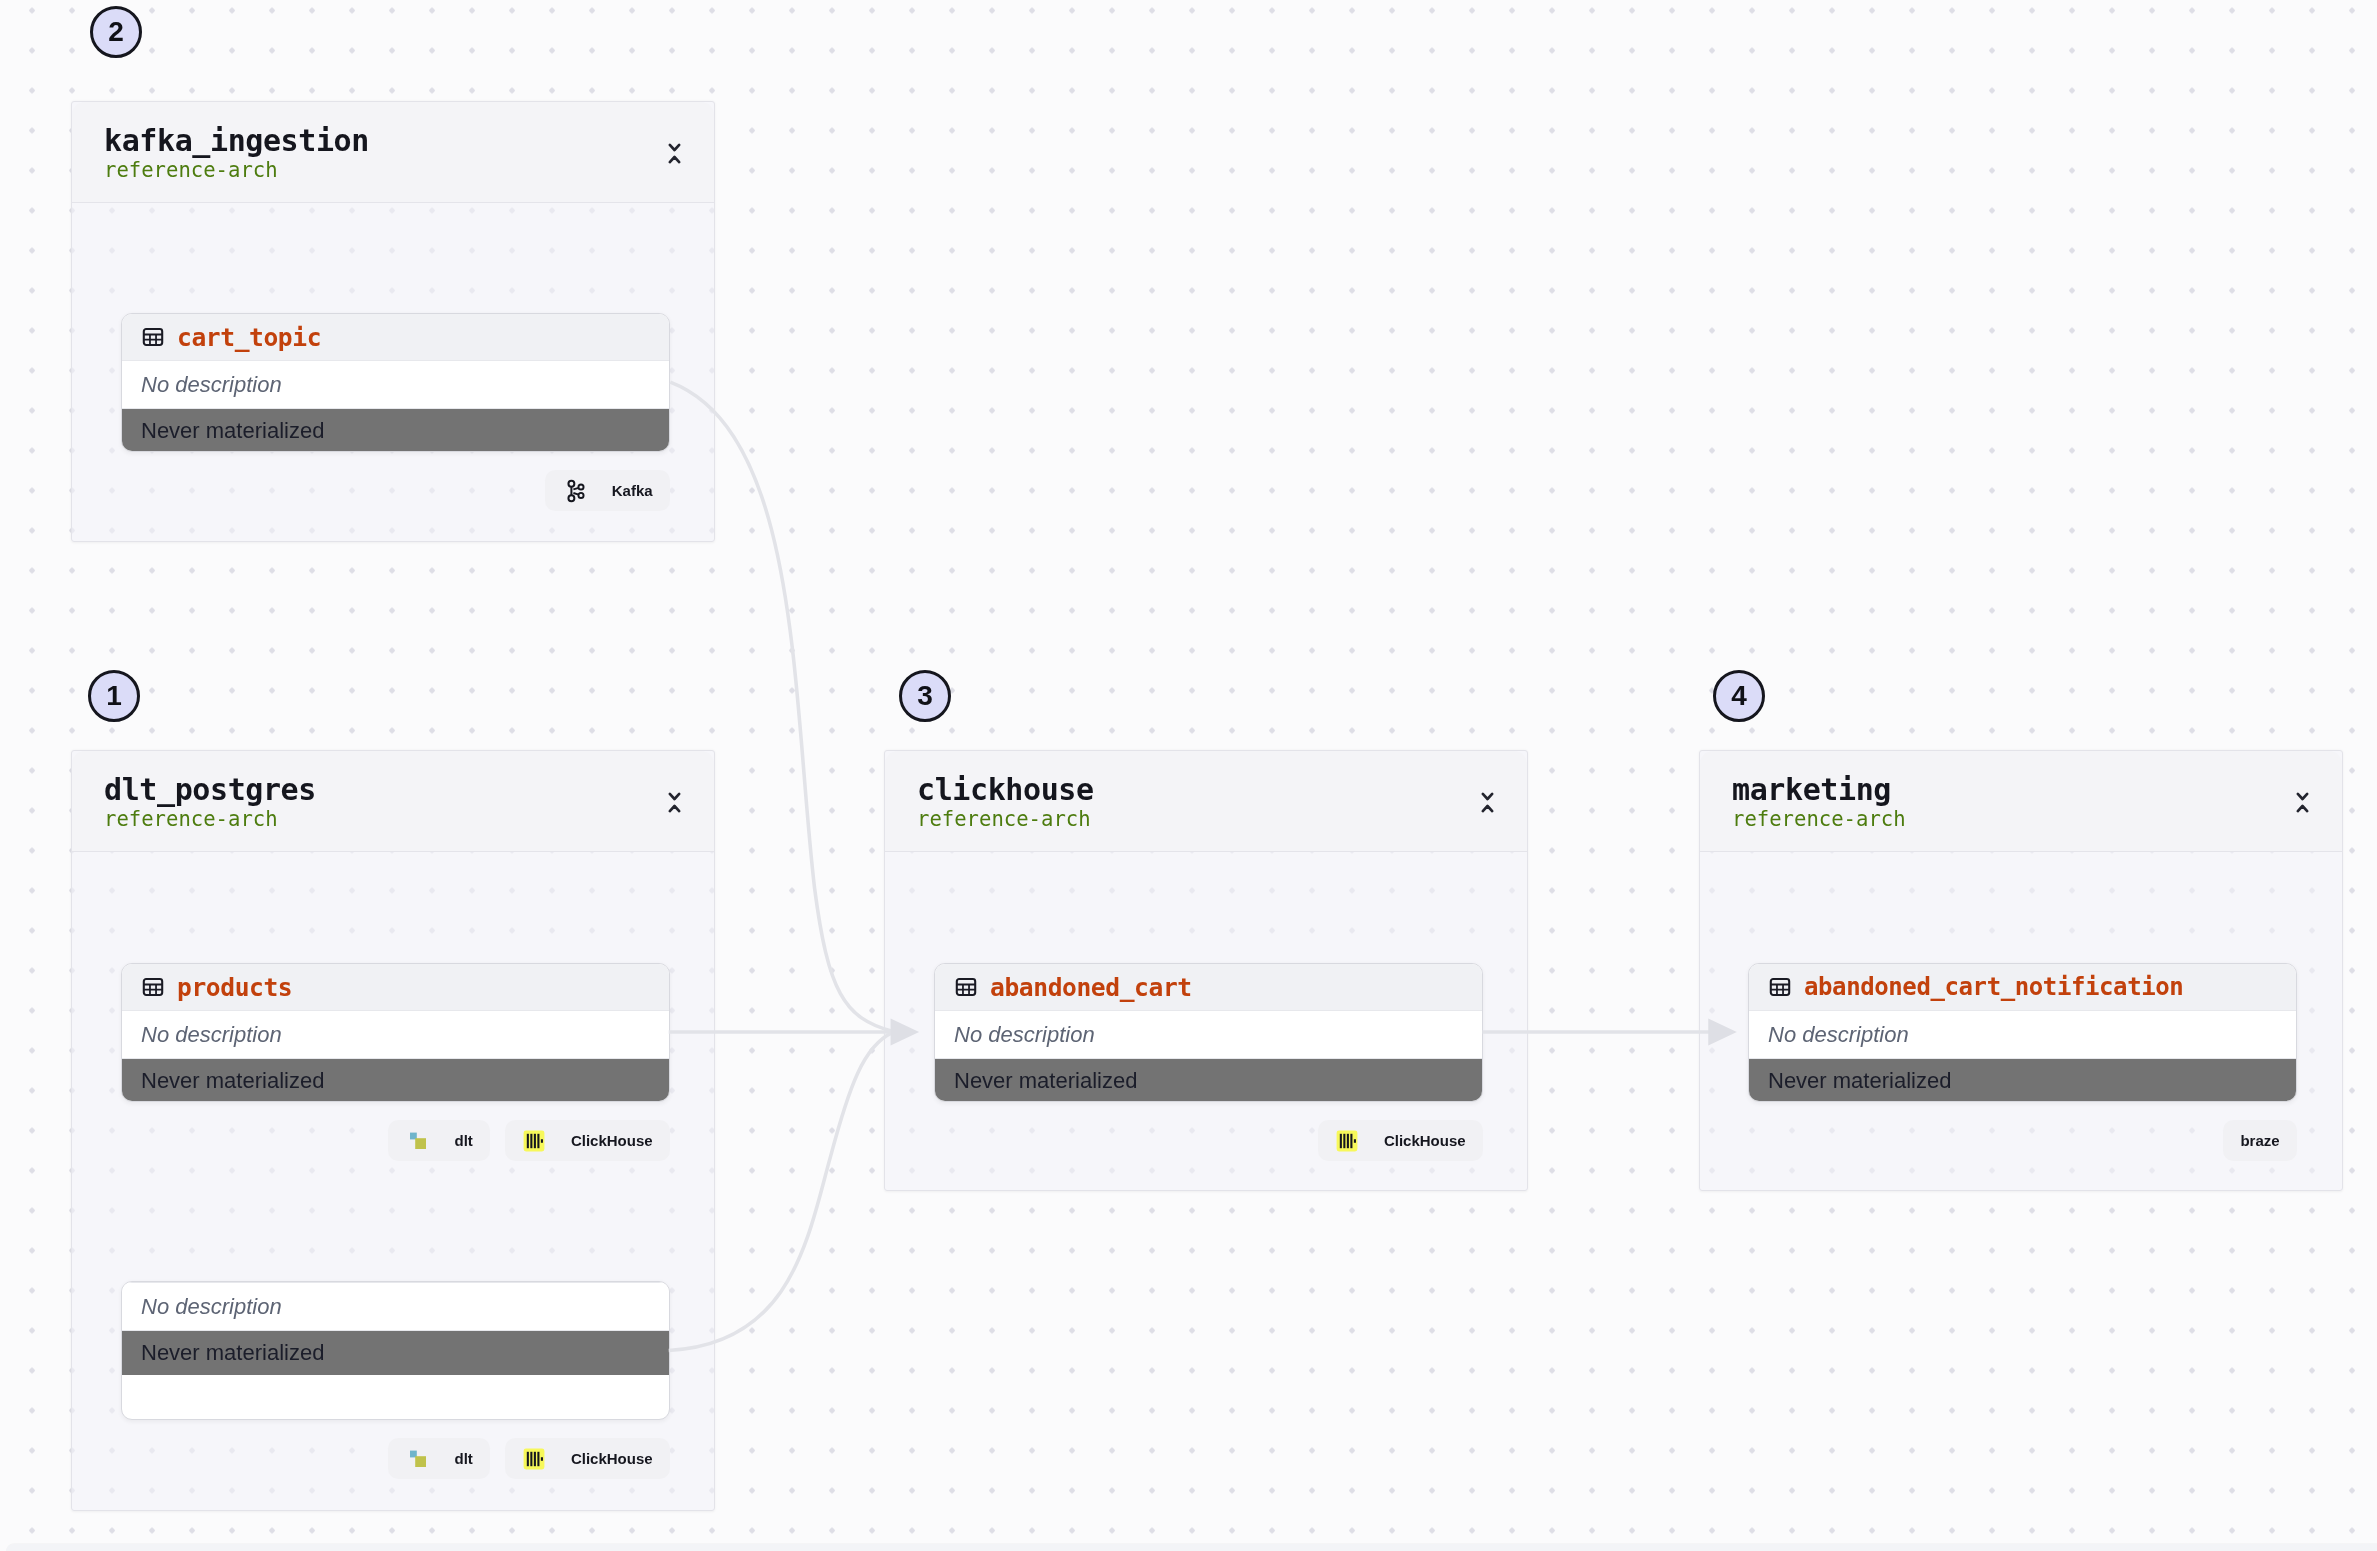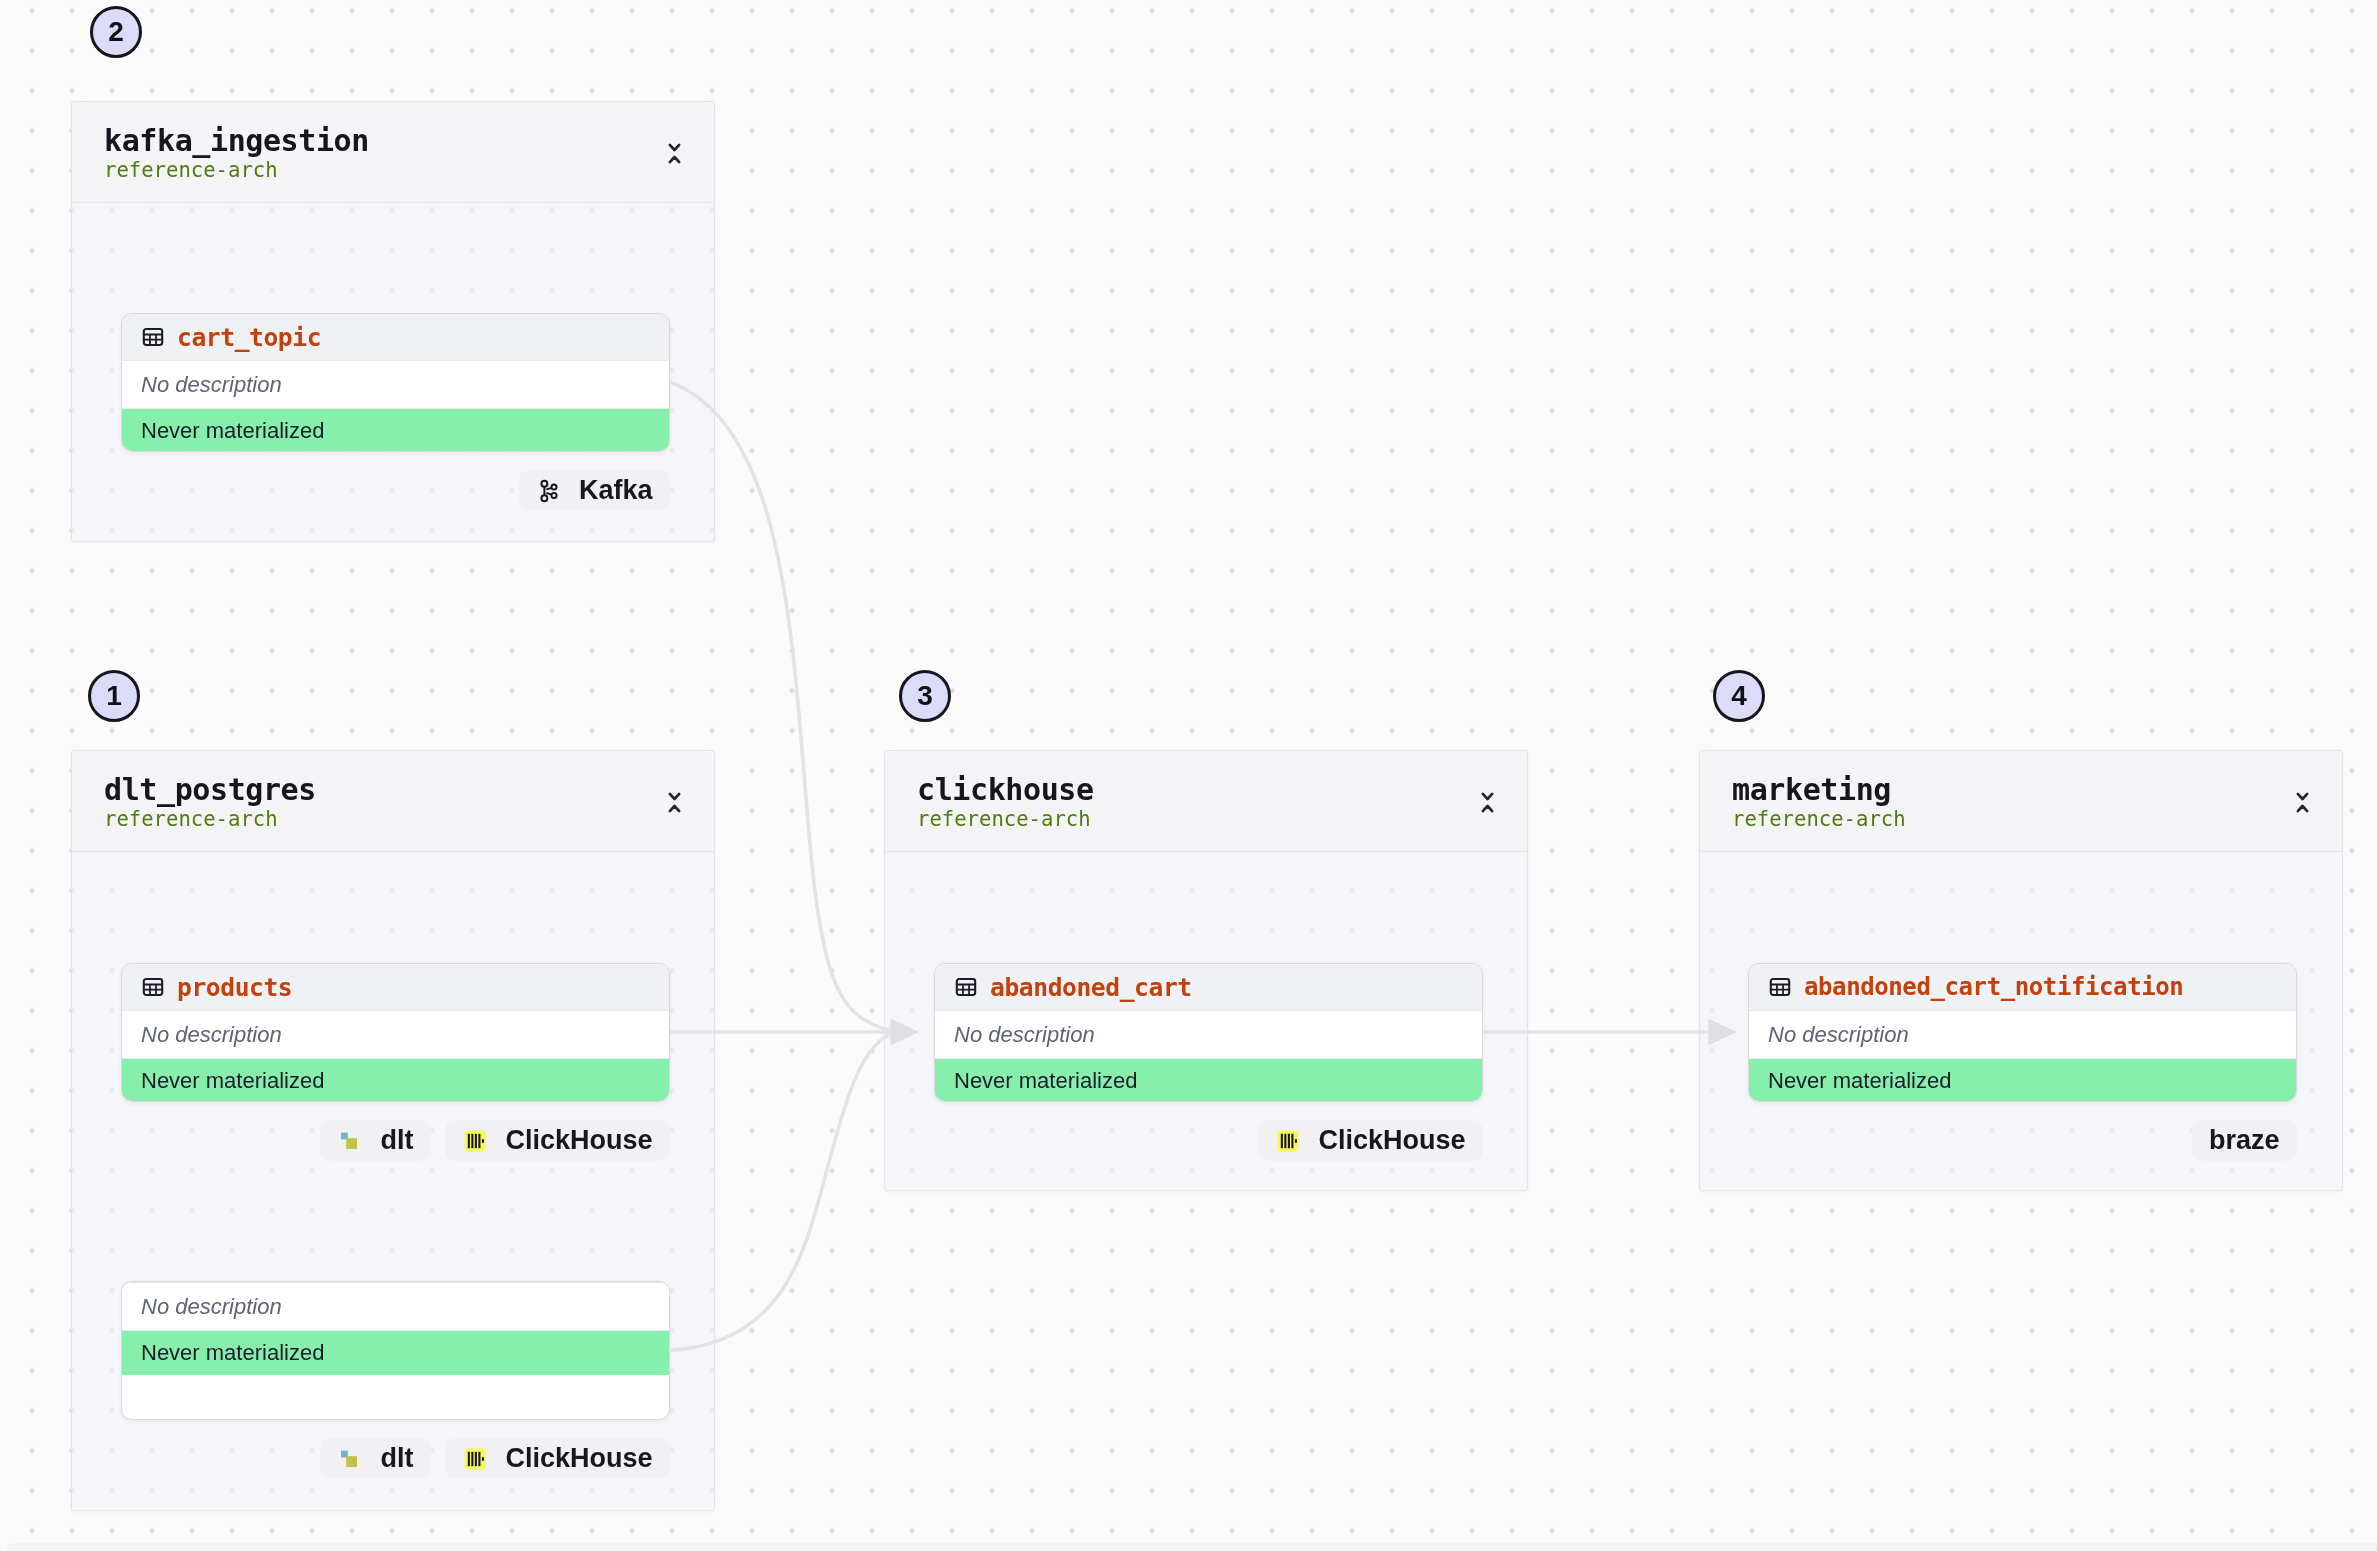--- a/index.html
+++ b/index.html
@@ -71,35 +71,35 @@
     font-size:24.6px; font-weight:700; color:#c2410c; letter-spacing:-0.4px;
     white-space:nowrap;
   }
   .asset-desc {
     height:48px; background:#FFFFFF;
     border-top:1.6px solid #E7E8EC;
     display:flex; align-items:center; padding:0 19px;
     font-size:22px; color:#5D6474;font-style:italic;
   }
   .asset-status {
-    height:45px; background:#86efac;
+    height:45px; background:#737373;
     border-top:1.6px solid #E7E8EC;
     display:flex; align-items:center; padding:0 19px;
     font-size:22px; color:#1B1D2A;
   }
 
   
   .tag-row {
     position:absolute; display:flex; justify-content:flex-end; gap:14.3px;
   }
   .tag {
     height:41px; background:#F1F1F4; border-radius:10.3px;
-    display:inline-flex; align-items:center; gap:19px;
+    display:inline-flex; align-items:center; gap:25px;
     padding:0 17.4px;
-    font-size:27px; font-weight:700; color:#16171F;
+    font-size:15px; font-weight:700; color:#16171F;
     cursor:pointer; white-space:nowrap;
   }
 
   
   .badge {
     position:absolute; width:52px; height:52px; border-radius:50%;
     background:#DBDCF8; border:3.2px solid #15161E;
     display:flex; align-items:center; justify-content:center;
     font-size:28px; font-weight:700; color:#101117;
   }

